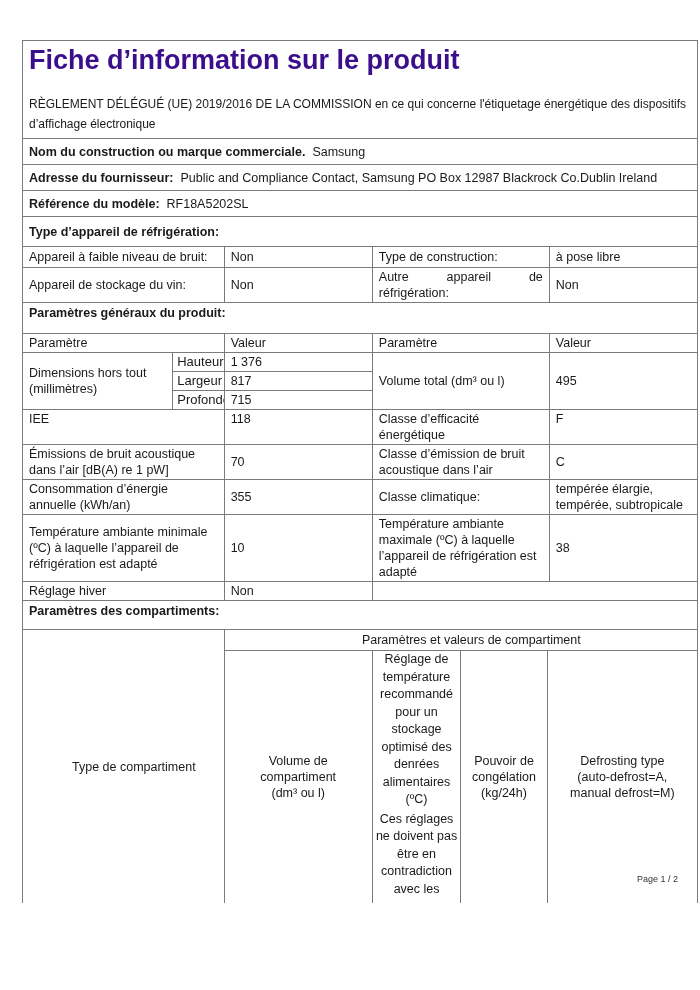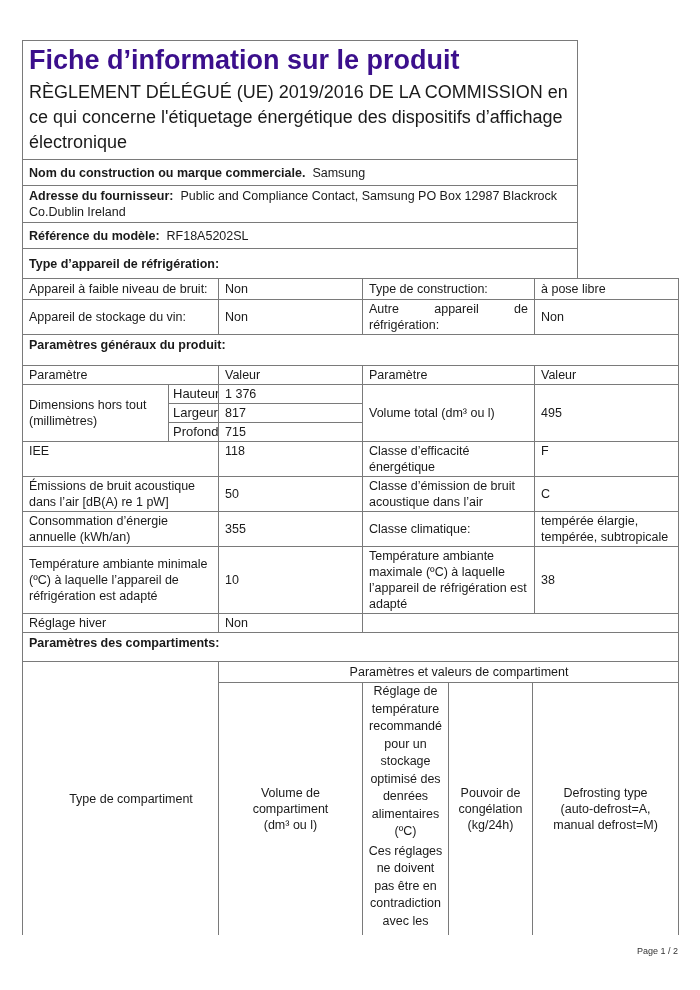--- a/index.html
+++ b/index.html
@@ -1,31 +1,31 @@
 <!DOCTYPE html>
 <html><head>
 <meta charset="utf-8">
 <style>
   html, body { margin: 0; padding: 0; background: #ffffff; }
   body { width: 700px; height: 990px; position: relative; overflow: hidden;
          font-family: "Liberation Sans", sans-serif; color: #1a1a1a; }
   .page { position: absolute; left: 22px; top: 40px; width: 656px; }
-  table { border-collapse: collapse; width: 556px; table-layout: fixed; }
+  table { border-collapse: collapse; width: 676px; table-layout: fixed; }
   td { border: 1px solid #7a7a7a; font-size: 12.5px; line-height: 16px; padding: 2px 6px; vertical-align: middle; }
   .title-cell { padding: 2px 6px 4px 6px; }
   .title { font-size: 27px; line-height: 34px; font-weight: bold; color: #3b0f8c; }
-  .subtitle { font-size: 18px; line-height: 25px; margin-top: 3px; }
+  .subtitle { font-size: 12px; line-height: 20px; margin-top: 17px; }
   .bold { font-weight: bold; }
   .sec td { height: 21px; }
   .center { text-align: center; padding-left: 27px; }
   .justify-cell { text-align: justify; }
   .dim-sub { font-size: 13px; white-space: nowrap; overflow: hidden; padding-left: 4px; padding-right: 0; }
   .comp-head td { vertical-align: middle; }
   .open-bottom td { border-bottom: none; }
-  .page-num { position: absolute; right: 22px; top: 946px; font-size: 9px; color: #333; }
+  .page-num { position: absolute; right: 22px; top: 874px; font-size: 9px; color: #333; }
   .compact td { padding-top: 1px; padding-bottom: 1px; margin-left: 44px; }
 </style>
 </head>
 <body>
 
 <div class="page">
 
   <table>
     <tbody>
         <tr>
@@ -104,21 +104,21 @@
       <td>715</td>
     </tr>
     <tr class="compact">
       <td colspan="2" style="vertical-align:top;">IEE</td>
       <td style="vertical-align:top;">118</td>
       <td>Classe d’efficacité énergétique</td>
       <td style="vertical-align:top;">F</td>
     </tr>
     <tr class="compact">
       <td colspan="2">Émissions de bruit acoustique dans l’air [dB(A) re 1 pW]</td>
-      <td>50</td>
+      <td>70</td>
       <td>Classe d’émission de bruit acoustique dans l’air</td>
       <td>C</td>
     </tr>
     <tr class="compact">
       <td colspan="2">Consommation d’énergie annuelle (kWh/an)</td>
       <td>355</td>
       <td>Classe climatique:</td>
       <td>tempérée élargie, tempérée, subtropicale</td>
     </tr>
     <tr class="compact">

